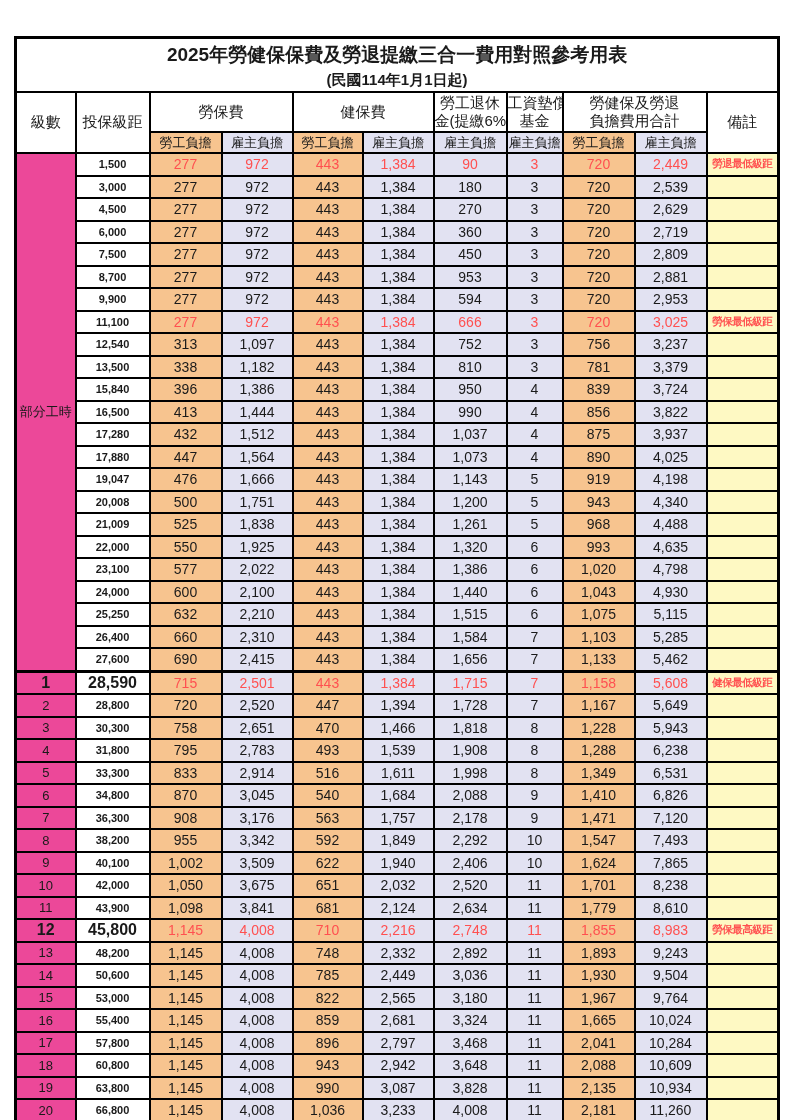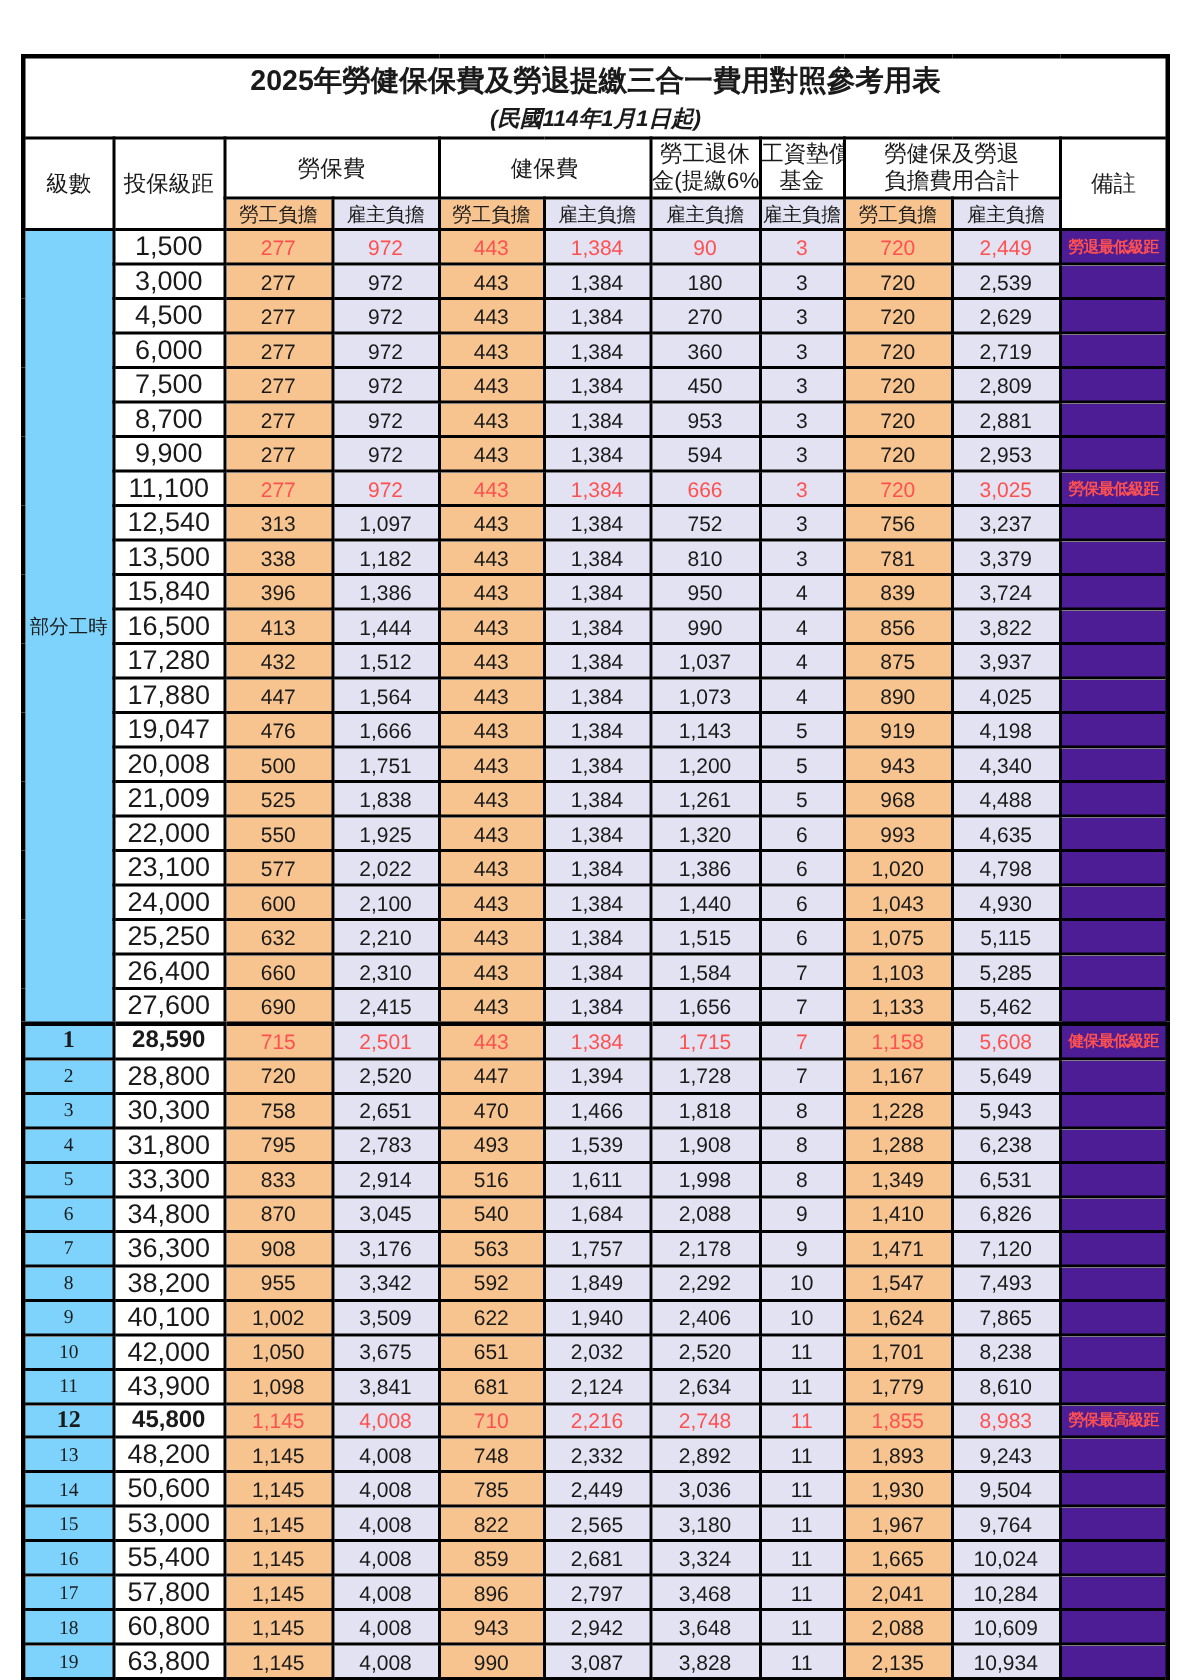--- a/index.html
+++ b/index.html
@@ -25,33 +25,33 @@
     padding: 0;
     text-align: center;
     vertical-align: middle;
     overflow: hidden;
     white-space: nowrap;
     font-weight: normal;
   }
   
   .title-cell { height: 52px; background: #fff; }
   .title-line1 { font-size: 19px; font-weight: bold; line-height: 28px; }
-  .title-line2 { font-size: 15px; font-weight: bold; line-height: 21px; font-style: italic; }
+  .title-line2 { font-size: 15px; font-weight: bold; line-height: 21px; }
   
   .h-group { height: 38px; font-size: 15px; background: #fff; }
   .h-group .l2line { line-height: 18px; }
   .h-sub   { height: 19px; font-size: 13px; margin-left: 25px; }
   .c-emp { background: #F7C48F; }
   .c-er  { background: #E2E2F2; }
   
   tbody td { height: 20.5px; font-size: 14px; }
-  td.lv   { background: #7dd3fc; font-size: 13px; font-family: Liberation Serif, serif; }
-  td.sal  { background: #fff; font-size: 18px; }
+  td.lv   { background: #ec4899; font-size: 13px; }
+  td.sal  { background: #fff; font-size: 11px; font-weight: bold; }
   td.v    { }
-  td.note { background: #4c1d95; font-size: 10.5px; color: #FF5050; font-weight: bold; letter-spacing: -0.5px; }
+  td.note { background: #fef9c3; font-size: 10.5px; color: #FF5050; font-weight: bold; letter-spacing: -0.5px; }
   tr.red td.v   { color: #FF5050; }
   tr.red td.note{ color: #FF5050; }
   tr.emph td.lv, tr.emph td.sal { font-weight: bold; font-size: 16px; }
   tr.section td { border-top: 3px solid #000; }
   td.group { font-size: 13px; }
 </style>
 </head>
 <body>
 
 <div class="sheet">

